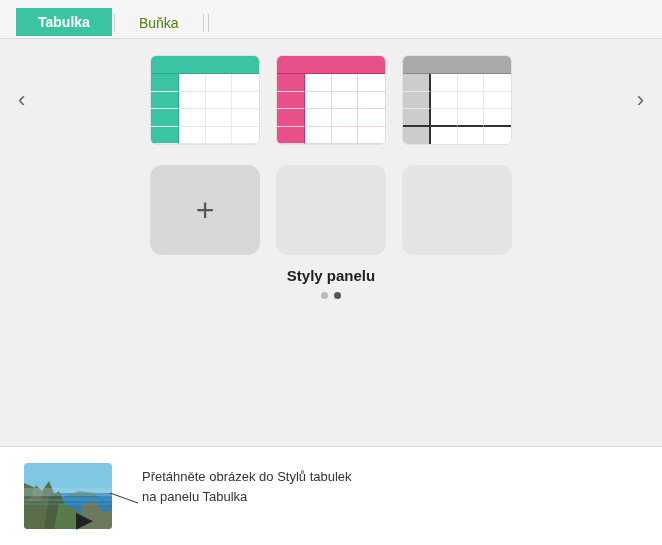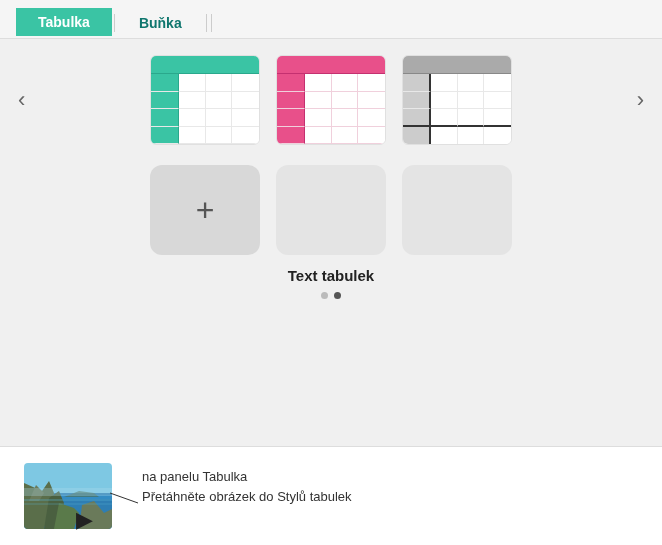--- a/index.html
+++ b/index.html
@@ -18,22 +18,22 @@
       display: flex;
       align-items: center;
       background: #f5f5f5;
       padding: 8px 16px 0 16px;
       gap: 0;
       border-bottom: 1px solid #ddd;
     }
     .tab {
       padding: 7px 22px;
       font-size: 14px;
-      font-weight: 700;
-      color: #0f766e;
+      font-weight: 400;
+      color: #4d7c0f;
       cursor: pointer;
       border-radius: 6px 6px 0 0;
       background: transparent;
       border: none;
       outline: none;
     }
     .tab.active {
       background: #3ac4a4;
       color: #fff;
       font-weight: 600;
@@ -369,21 +369,21 @@
 
     <button class="chevron-btn right">›</button>
   </div>
 
   <div class="style-buttons-row">
     <button class="style-btn add-btn">+</button>
     <button class="style-btn empty"></button>
     <button class="style-btn empty"></button>
   </div>
 
-  <div class="section-title">Text tabulek</div>
+  <div class="section-title">Styly panelu</div>
 
   <div class="dots-row">
     <div class="dot"></div>
     <div class="dot active"></div>
   </div>
 
 </div>
 
 <div class="annotation-area">
 
@@ -419,16 +419,16 @@
     <div style="position:absolute; bottom:-2px; left:52px; font-size:22px; line-height:1; pointer-events:none; color:#222;">
       ▶
     </div>
 
     <svg width="30" height="40" style="position:absolute; right:-28px; top:20px;">
       <line x1="0" y1="10" x2="28" y2="20" stroke="#333" stroke-width="1"></line>
     </svg>
   </div>
 
   <div style="padding-left: 14px; padding-top: 4px;">
+    <div class="annotation-text">Přetáhněte obrázek do Stylů tabulek</div>
     <div class="annotation-text">na panelu Tabulka</div>
-    <div class="annotation-text">Přetáhněte obrázek do Stylů tabulek</div>
   </div>
 </div>
 
 </body></html>

